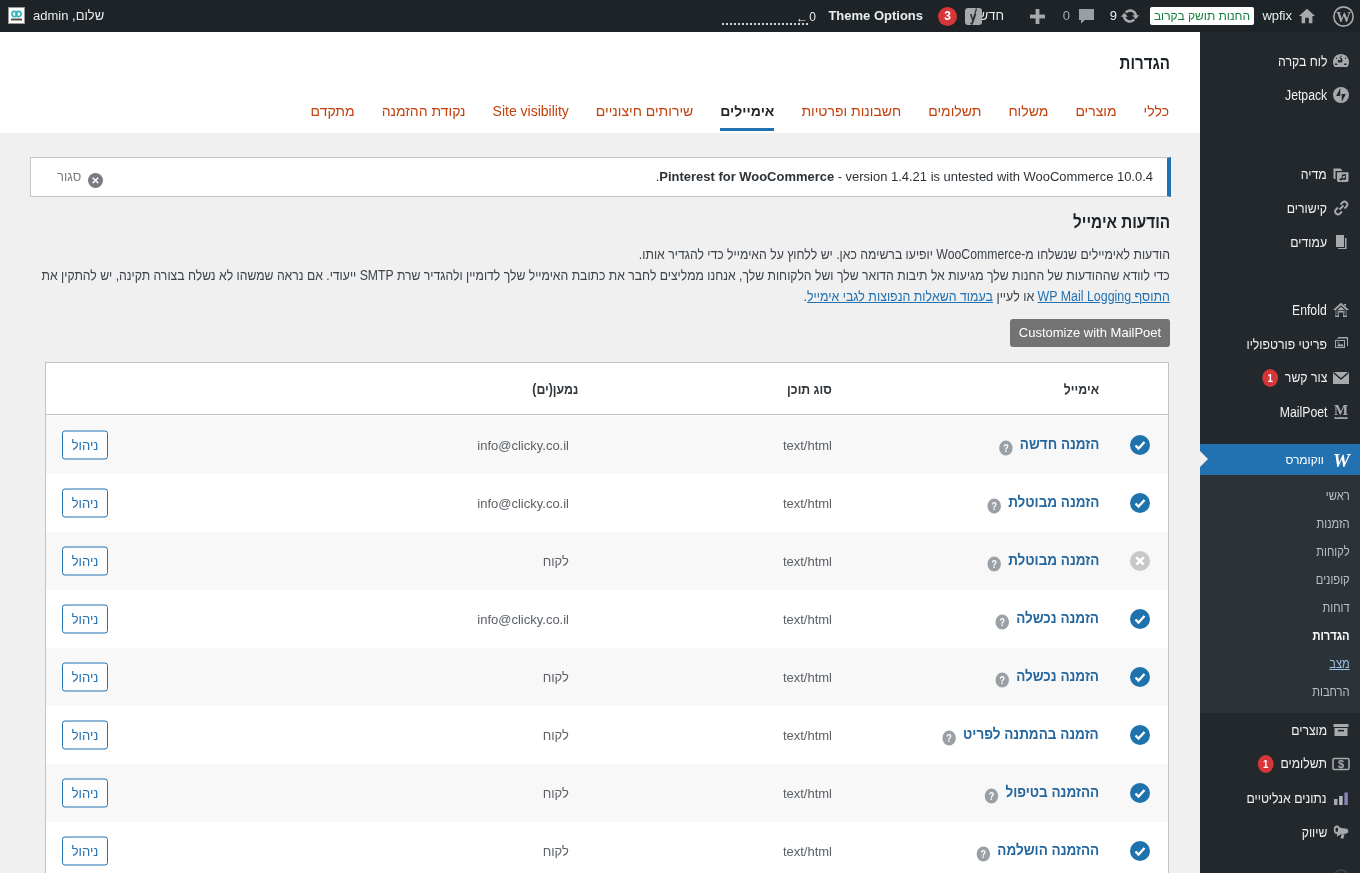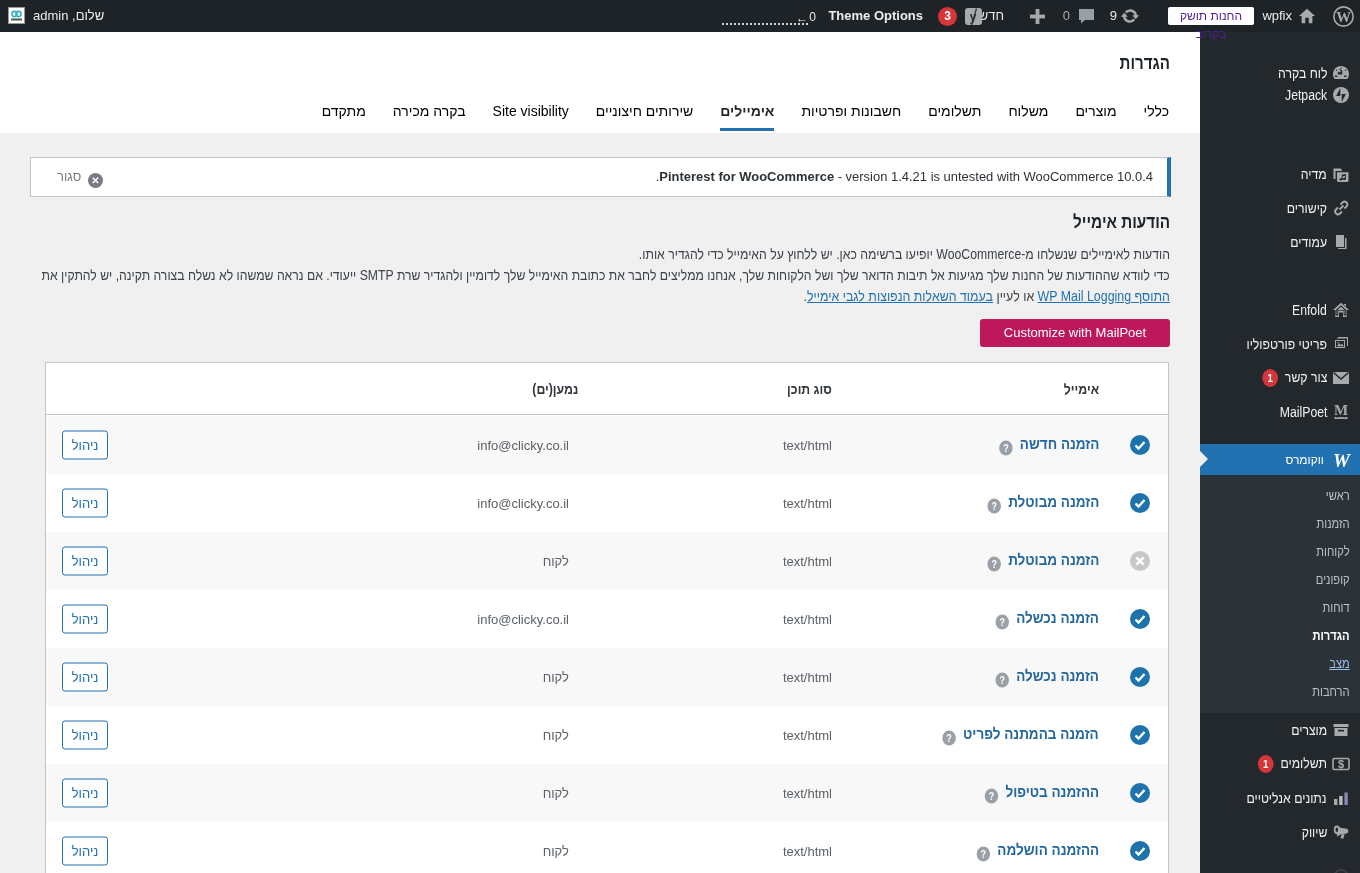--- a/index.html
+++ b/index.html
@@ -17,29 +17,29 @@
 .badge { display:inline-block; background:#d63638; color:#fff; border-radius:50%; width:18px; height:18px; line-height:18px; text-align:center; font-size:11px; font-weight:bold; }
 #woorow { position:absolute; right:0; top:412px; width:160px; height:31px; background:#2271b1; color:#fff; }
 #wooarrow { position:absolute; left:0; top:419px; width:0; height:0; border-top:8px solid transparent; border-bottom:8px solid transparent; border-left:8px solid #f0f0f1; z-index:41;}
 #submenu { position:absolute; right:0; top:443px; width:160px; height:238px; background:#2c3338; }
 .smi { position:absolute; right:0; width:160px; height:28px; line-height:28px; color:#bcc0c4; font-size:13px; text-align:right; padding-right:12px; transform:scaleX(0.86); transform-origin:right center; }
 
 #main { position:absolute; top:32px; left:0; width:1200px; height:841px; background:#f0f0f1; }
 #whitehead { position:absolute; top:0; left:0; width:1200px; height:101px; background:#fff; }
 #ptitle { position:absolute; top:21px; right:30px; font-size:18px; font-weight:bold; color:#1d2327; transform:scaleX(0.84); transform-origin:right center; }
 #tabs { position:absolute; top:62px; right:31px; height:37px; display:flex; gap:27px; align-items:center; }
-#tabs a { color:#000000; font-size:14px; text-decoration:none; white-space:nowrap; height:37px; line-height:34px; }
+#tabs a { color:#c2410c; font-size:14px; text-decoration:none; white-space:nowrap; height:37px; line-height:34px; }
 #tabs a.act { color:#1d2327; font-weight:bold; border-bottom:3px solid #2271b1; }
 #notice { position:absolute; top:125px; left:30px; width:1141px; height:40px; background:#fff; border:1px solid #c3c4c7; border-right:4px solid #2271b1; }
 #notice .msg { position:absolute; right:14px; top:0; line-height:38px; font-size:13.5px; color:#2c3338; direction:rtl; transform:scaleX(0.96); transform-origin:right center; white-space:nowrap; }
 #notice .dismiss { position:absolute; left:26px; top:0; line-height:38px; font-size:13px; color:#787c82; }
 #h2mail { position:absolute; top:180px; right:30px; font-size:18px; font-weight:bold; color:#1d2327; transform:scaleX(0.85); transform-origin:right center; }
 .pline { position:absolute; right:30px; font-size:14px; color:#3c434a; white-space:nowrap; transform-origin:right center; }
 .pline a { color:#2271b1; text-decoration:underline; }
-#mpbtn { position:absolute; top:287px; right:30px; width:190px; height:28px; background:#be185d; border-radius:3px; color:#fff; font-size:13px; text-align:center; line-height:28px; }
+#mpbtn { position:absolute; top:287px; right:30px; width:160px; height:28px; background:#737373; border-radius:3px; color:#fff; font-size:13px; text-align:center; line-height:28px; }
 
 #tbl { position:absolute; top:330px; left:45px; width:1124px; height:545px; background:#fff; border:1px solid #c3c4c7; }
 #thead { position:absolute; top:0; left:0; right:0; height:52px; border-bottom:1px solid #c3c4c7; }
 .th { position:absolute; top:0; line-height:52px; font-size:14px; font-weight:bold; color:#32373c; transform:scaleX(0.88); transform-origin:right center; }
 .row { position:absolute; left:0; right:0; height:58px; }
 .row.odd { background:#f8f8f8; }
 .cell { position:absolute; top:50%; transform:translateY(-50%); }
 .ename { color:#24669e; font-weight:bold; font-size:15px; white-space:nowrap; direction:rtl; transform:translateY(-50%) scaleX(0.9) !important; transform-origin:right center; }
 .etype,.erecip { color:#5b6167; font-size:13px; }
 .qm { display:inline-block; vertical-align:-3px; margin-right:8px; width:15px; height:15px; border-radius:50%; background:#9aa0a5; color:#fff; font-size:10px; font-weight:bold; text-align:center; line-height:15px; }
@@ -62,21 +62,21 @@
   <div style="right:6px; top:6px;"><svg width="21" height="21" viewBox="0 0 20 20">
         <circle cx="10" cy="10" r="9.2" fill="none" stroke="#a7aaad" stroke-width="1.5"></circle>
         <text x="10" y="14.8" font-size="14" font-weight="bold" font-family="Liberation Serif" text-anchor="middle" fill="#a7aaad">W</text>
       </svg></div>
 
   <div style="right:44px; top:7px;"><svg width="18" height="18" viewBox="0 0 20 20" fill="#a7aaad">
         <path d="M10 2 L19 10 H16 V18 H12 V12 H8 V18 H4 V10 H1 Z"></path>
       </svg></div>
   <span class="abtxt" style="right:68px;">wpfix</span>
 
-  <div style="right:106px; top:7px; width:86px; height:18px; background:#fff; border-radius:2px; color:#4c1d95; font-size:12px; text-align:center; line-height:18px;">החנות תושק בקרוב</div>
+  <div style="right:106px; top:7px; width:104px; height:18px; background:#fff; border-radius:2px; color:#15803d; font-size:12px; text-align:center; line-height:18px;">החנות תושק בקרוב</div>
 
   <div style="right:220px; top:6px;"><svg width="20" height="20" viewBox="0 0 20 20" fill="#a7aaad">
         <path d="M10.2 3.28c3.53 0 6.43 2.61 6.92 6h2.08l-3.5 4-3.5-4h2.32c-.45-1.97-2.21-3.45-4.32-3.45-1.45 0-2.73.71-3.54 1.78L4.95 5.66C6.23 4.2 8.11 3.28 10.2 3.28zm-.4 13.44c-3.52 0-6.43-2.61-6.92-6H.8l3.5-4c1.17 1.33 2.33 2.67 3.5 4H5.48c.45 1.97 2.21 3.45 4.32 3.45 1.45 0 2.73-.71 3.54-1.78l1.71 1.95c-1.28 1.46-3.15 2.38-5.25 2.38z"></path>
       </svg></div>
   <span class="abtxt" style="right:243px;">9</span>
 
   <div style="right:265px; top:8px;"><svg width="17" height="16" viewBox="0 0 17 16" fill="#99a0a5">
         <path d="M1 1 h15 v11 h-9 l-4 3.5 v-3.5 h-2 z"></path>
       </svg></div>
   <span class="abgray" style="right:290px;">0</span>
@@ -94,21 +94,21 @@
       </svg></div>
   <span style="right:403px; top:6.5px; width:19px; height:19px; background:#d63638; border-radius:10px; color:#fff; font-size:12px; font-weight:bold; text-align:center; line-height:19px;">3</span>
   <span class="abtxt" style="right:437px; font-weight:bold;text-align:center;">Theme Options</span>
 
   <span style="right:544px; top:11px; color:#e8eaeb; font-size:12px; line-height:12px;">0</span>
   <div style="right:552px; top:23px; width:86px; border-top:2px dotted #cfd4d8;"></div>
   <span style="right:552px; top:12px; color:#e8eaeb; font-size:12px; line-height:12px;">←</span>
 </div>
 
 <div id="menu">
-  <div class="mi" style="top:24px;padding-left:37px;">
+  <div class="mi" style="top:12px;padding-left:37px;">
       <span class="ico"><svg width="20" height="20" viewBox="0 0 20 20" fill="#a7aaad">
           <path d="M3.76 16h12.48c1.1-1.37 1.76-3.11 1.76-5 0-4.42-3.58-8-8-8s-8 3.58-8 8c0 1.89.66 3.63 1.76 5zM10 4.5c.41 0 .75.34.75.75s-.34.75-.75.75-.75-.34-.75-.75.34-.75.75-.75zm-4.5 2c.41 0 .75.34.75.75S5.91 8 5.5 8s-.75-.34-.75-.75.34-.75.75-.75zm9 0c.41 0 .75.34.75.75S14.91 8 14.5 8s-.75-.34-.75-.75.34-.75.75-.75zm-6.93 7.5H4.25c-.28-.47-.48-.98-.6-1.5h2.49c.1.54.25 1.05.43 1.5zm8.68 0h-3.32c.18-.45.33-.96.43-1.5h2.49c-.12.52-.32 1.03-.6 1.5zm-3.22-2.5H7.03c-.26-1.07-.28-2.11-.11-3.01l1.59.72c.46.21 1 .01 1.21-.45s.01-1-.45-1.21L7.7 6.84c.39-.2.81-.34 1.3-.34 2.1 0 3.22 2.32 2.03 5z"></path>
         </svg></span>
       <span class="lbl">לוח בקרה</span>
     </div>
   <div class="mi" style="top:46px;">
       <span class="ico"><svg width="20" height="20" viewBox="0 0 20 20">
           <circle cx="10" cy="10" r="8" fill="#a7aaad"></circle>
           <path d="M9.3 2.9v8.2H5.1z" fill="#23282d"></path>
           <path d="M10.7 17.1V8.9h4.2z" fill="#23282d"></path>
@@ -232,21 +232,21 @@
     <div id="ptitle">הגדרות</div>
     <div id="tabs">
       <a>כללי</a>
         <a>מוצרים</a>
         <a>משלוח</a>
         <a>תשלומים</a>
         <a>חשבונות ופרטיות</a>
         <a class="act">אימיילים</a>
         <a>שירותים חיצוניים</a>
         <a dir="ltr">Site visibility</a>
-        <a>בקרה מכירה</a>
+        <a>נקודת ההזמנה</a>
         <a>מתקדם</a>
     </div>
   </div>
   <div id="notice">
     <span class="msg"><b>Pinterest for WooCommerce</b> - version 1.4.21 is untested with WooCommerce 10.0.4.</span>
     <span class="dismiss" dir="ltr">סגור <span class="qm" style="background:#787c82; margin-left:3px; vertical-align:-3px;">✕</span></span>
   </div>
   <div id="h2mail">הודעות אימייל</div>
   <div class="pline" style="top:214px; transform:scaleX(0.875);">הודעות לאימיילים שנשלחו מ-WooCommerce יופיעו ברשימה כאן. יש ללחוץ על האימייל כדי להגדיר אותו.</div>
   <div class="pline" style="top:235px; transform:scaleX(0.872);">כדי לוודא שההודעות של החנות שלך מגיעות אל תיבות הדואר שלך ושל הלקוחות שלך, אנחנו ממליצים לחבר את כתובת האימייל שלך לדומיין ולהגדיר שרת SMTP ייעודי. אם נראה שמשהו לא נשלח בצורה תקינה, יש להתקין את</div>

